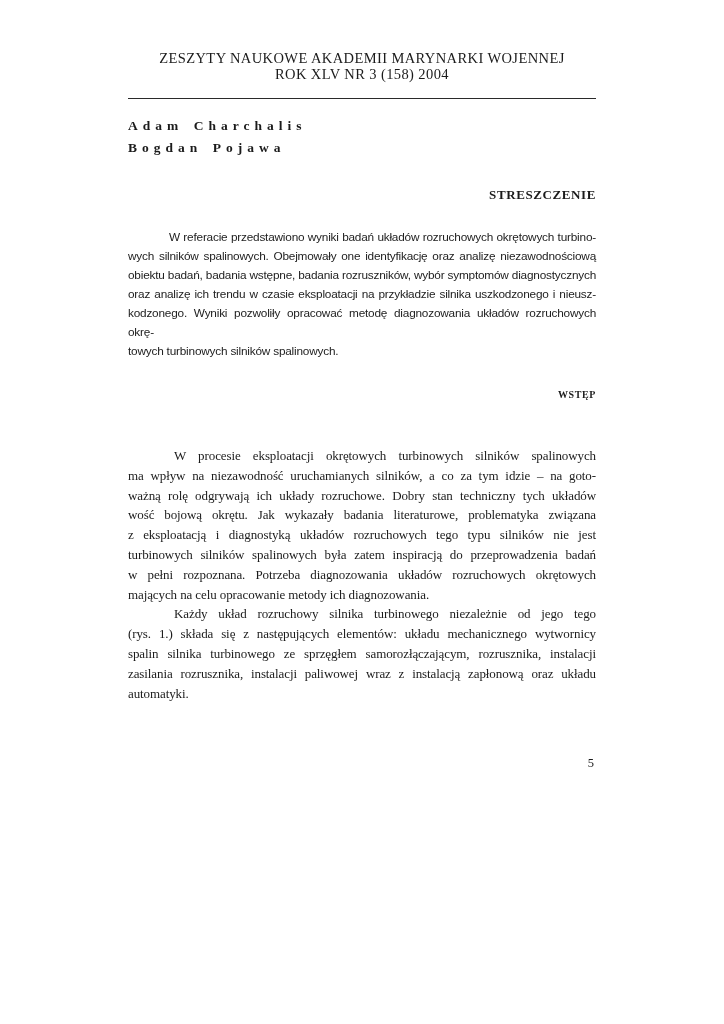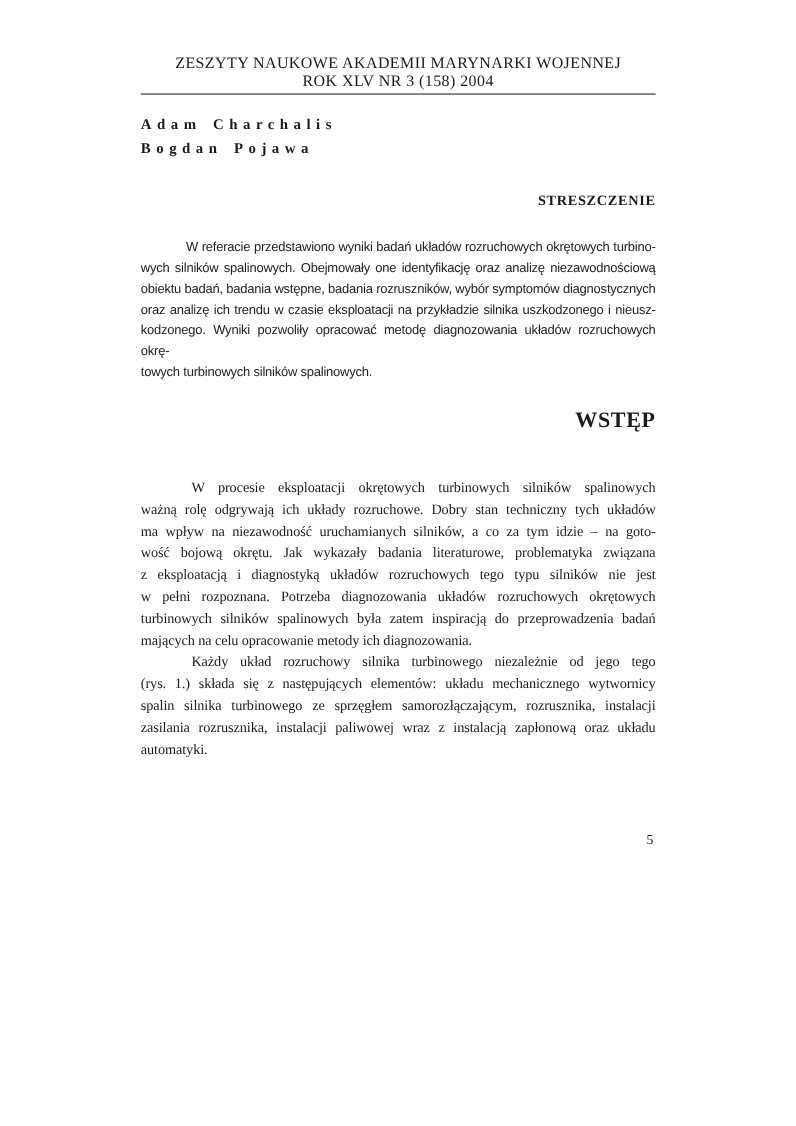--- a/index.html
+++ b/index.html
@@ -22,21 +22,21 @@
     padding-top: 50px;
   }
 
   
   .journal-header {
     text-align: center;
     font-size: 14.5px;
     line-height: 16px;
     letter-spacing: 0.4px;
     border-bottom: 1.2px solid #2a2a2a;
-    padding-bottom: 3px;
+    padding-bottom: 16px;
   }
 
   
   .authors {
     margin-top: 16px;
     font-weight: bold;
     font-size: 13.5px;
     line-height: 22px;
     letter-spacing: 5px;
     word-spacing: 2px;
@@ -64,21 +64,21 @@
     font-weight: bold;
   }
   .heading-streszczenie {
     margin-top: 28px;
     font-size: 13px;
     line-height: 15px;
     letter-spacing: 0.6px;
   }
   .heading-wstep {
     margin-top: 26px;
-    font-size: 20px;
+    font-size: 10px;
     line-height: 16px;
     letter-spacing: 0.6px;
   }
 
   
   .textlines .line {
     text-align: justify;
     text-align-last: justify;
   }
   .textlines .line.last {
@@ -139,26 +139,26 @@
         <div class="line">obiektu badań, badania wstępne, badania rozruszników, wybór symptomów diagnostycznych</div>
         <div class="line">oraz analizę ich trendu w czasie eksploatacji na przykładzie silnika uszkodzonego i nieusz-</div>
         <div class="line">kodzonego. Wyniki pozwoliły opracować metodę diagnozowania układów rozruchowych okrę-</div>
         <div class="line last">towych turbinowych silników spalinowych.</div>
       </div>
 
     <div class="section-heading heading-wstep">WSTĘP</div>
 
     <div class="body-par intro-p1 textlines">
         <div class="line first">W procesie eksploatacji okrętowych turbinowych silników spalinowych</div>
+        <div class="line">ma wpływ na niezawodność uruchamianych silników, a co za tym idzie – na goto-</div>
         <div class="line">ważną rolę odgrywają ich układy rozruchowe. Dobry stan techniczny tych układów</div>
-        <div class="line">ma wpływ na niezawodność uruchamianych silników, a co za tym idzie – na goto-</div>
         <div class="line">wość bojową okrętu. Jak wykazały badania literaturowe, problematyka związana</div>
         <div class="line">z eksploatacją i diagnostyką układów rozruchowych tego typu silników nie jest</div>
+        <div class="line">turbinowych silników spalinowych była zatem inspiracją do przeprowadzenia badań</div>
         <div class="line">w pełni rozpoznana. Potrzeba diagnozowania układów rozruchowych okrętowych</div>
-        <div class="line">turbinowych silników spalinowych była zatem inspiracją do przeprowadzenia badań</div>
         <div class="line last">mających na celu opracowanie metody ich diagnozowania.</div>
       </div>
 
     <div class="body-par textlines">
         <div class="line first">Każdy układ rozruchowy silnika turbinowego niezależnie od jego tego</div>
         <div class="line">(rys. 1.) składa się z następujących elementów: układu mechanicznego wytwornicy</div>
         <div class="line">spalin silnika turbinowego ze sprzęgłem samorozłączającym, rozrusznika, instalacji</div>
         <div class="line">zasilania rozrusznika, instalacji paliwowej wraz z instalacją zapłonową oraz układu</div>
         <div class="line last">automatyki.</div>
       </div>

